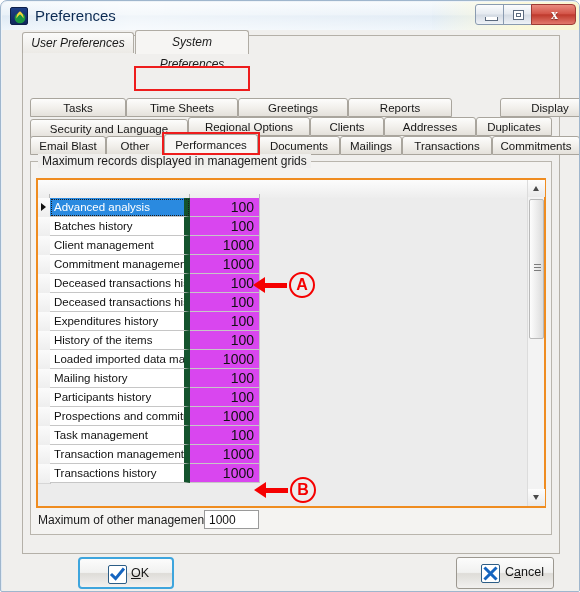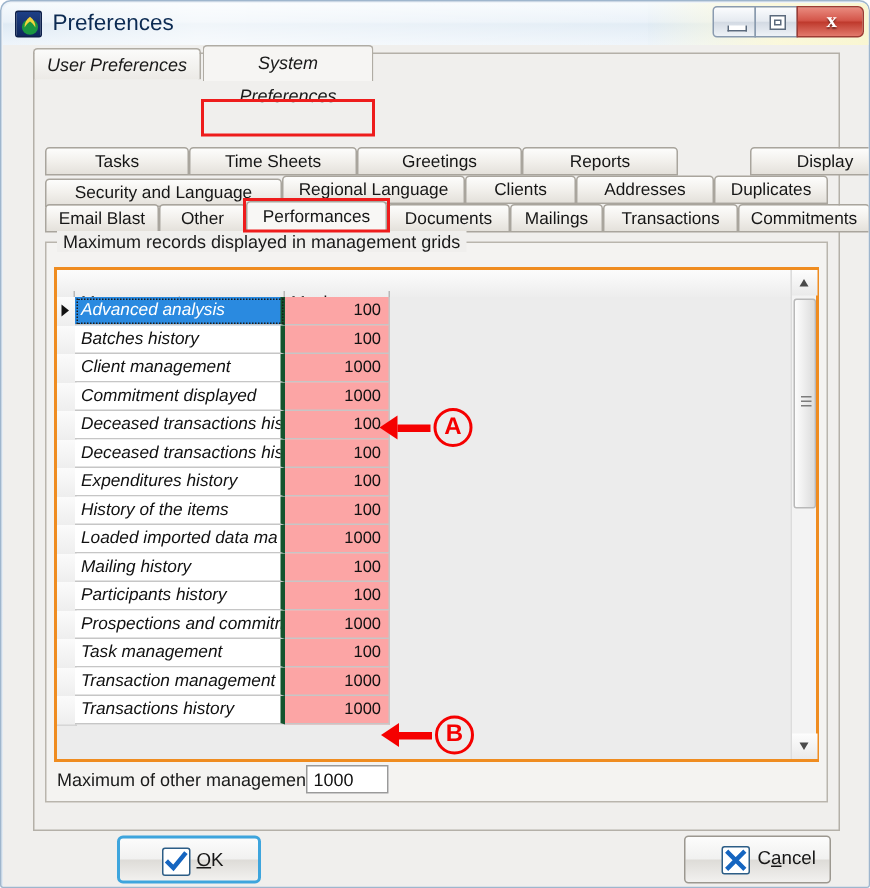--- a/index.html
+++ b/index.html
@@ -135,27 +135,27 @@
     position:absolute;left:0;top:0;width:12px;height:19px;
     background:linear-gradient(to bottom,#fbfbfb,#eeeeee);
     border-right:1px solid #b8b8b8;border-bottom:1px solid #d6d6d6;
   }
   .rhdr .tri{
     position:absolute;left:3px;top:5px;width:0;height:0;
     border-left:5px solid #111;border-top:4px solid transparent;border-bottom:4px solid transparent;
   }
   .cell1{
     position:absolute;left:12px;top:0;width:140px;height:19px;line-height:18px;
-    box-sizing:border-box;background:#fff;border-right:3px solid #14532d;border-bottom:1px solid #c6c6c6;
-    padding-left:4px;font-size:11.5px;color:#111;overflow:hidden;white-space:nowrap;font-style:italic;
+    box-sizing:border-box;background:#fff;border-right:6px solid #14532d;border-bottom:1px solid #c6c6c6;
+    padding-left:4px;font-size:11.5px;color:#111;overflow:hidden;white-space:nowrap;
   }
   .cell2{
     position:absolute;left:152px;top:0;width:70px;height:19px;line-height:18px;
-    box-sizing:border-box;background:#fca5a5;border-right:1px solid #c6c6c6;border-bottom:1px solid #c6c6c6;
-    padding-right:5px;text-align:right;font-size:11px;color:#111;overflow:hidden;
+    box-sizing:border-box;background:#d946ef;border-right:1px solid #c6c6c6;border-bottom:1px solid #c6c6c6;
+    padding-right:5px;text-align:right;font-size:14px;color:#111;overflow:hidden;
   }
   .grow.selected .cell1{
     background:#2a8ae0;color:#ffffff;outline:1px dotted #1b1b1b;outline-offset:-2px;
   }
   .gfiller{position:absolute;left:222px;top:0;right:0;height:100%;background:#ececec;}
   
   .vsb{
     position:absolute;right:0;top:0;width:17px;bottom:0;
     background:#f3f3f3;border-left:1px solid #dcdcdc;box-sizing:border-box;
   }
@@ -257,21 +257,21 @@
 
     <div class="panel"></div>
 
     <div class="itab" style="left:28px;top:68px;width:96px;">Tasks</div>
     <div class="itab" style="left:124px;top:68px;width:112px;">Time Sheets</div>
     <div class="itab" style="left:236px;top:68px;width:110px;">Greetings</div>
     <div class="itab" style="left:346px;top:68px;width:104px;">Reports</div>
     <div class="itab" style="left:450px;top:68px;width:100px;margin-left:48px;">Display</div>
 
     <div class="itab" style="left:28px;top:73px;width:158px;margin-top:16px;">Security and Language</div>
-    <div class="itab" style="left:186px;top:87px;width:122px;">Regional Language</div>
+    <div class="itab" style="left:186px;top:87px;width:122px;">Regional Options</div>
     <div class="itab" style="left:308px;top:87px;width:74px;">Clients</div>
     <div class="itab" style="left:382px;top:87px;width:92px;">Addresses</div>
     <div class="itab" style="left:474px;top:87px;width:76px;">Duplicates</div>
 
     <div class="itab" style="left:28px;top:106px;width:76px;">Email Blast</div>
     <div class="itab" style="left:104px;top:106px;width:58px;">Other</div>
     <div class="itab sel" style="left:162px;top:104px;width:94px;">Performances</div>
     <div class="itab" style="left:256px;top:106px;width:82px;">Documents</div>
     <div class="itab" style="left:338px;top:106px;width:62px;">Mailings</div>
     <div class="itab" style="left:400px;top:106px;width:90px;">Transactions</div>
@@ -302,21 +302,21 @@
               <div class="cell1">Batches history</div>
               <div class="cell2">100</div>
             </div>
             <div class="grow" style="top: 38px;">
               <div class="rhdr"></div>
               <div class="cell1">Client management</div>
               <div class="cell2">1000</div>
             </div>
             <div class="grow" style="top: 57px;">
               <div class="rhdr"></div>
-              <div class="cell1">Commitment displayed</div>
+              <div class="cell1">Commitment management</div>
               <div class="cell2">1000</div>
             </div>
             <div class="grow" style="top: 76px;">
               <div class="rhdr"></div>
               <div class="cell1">Deceased transactions his</div>
               <div class="cell2">100</div>
             </div>
             <div class="grow" style="top: 95px;">
               <div class="rhdr"></div>
               <div class="cell1">Deceased transactions his</div>

